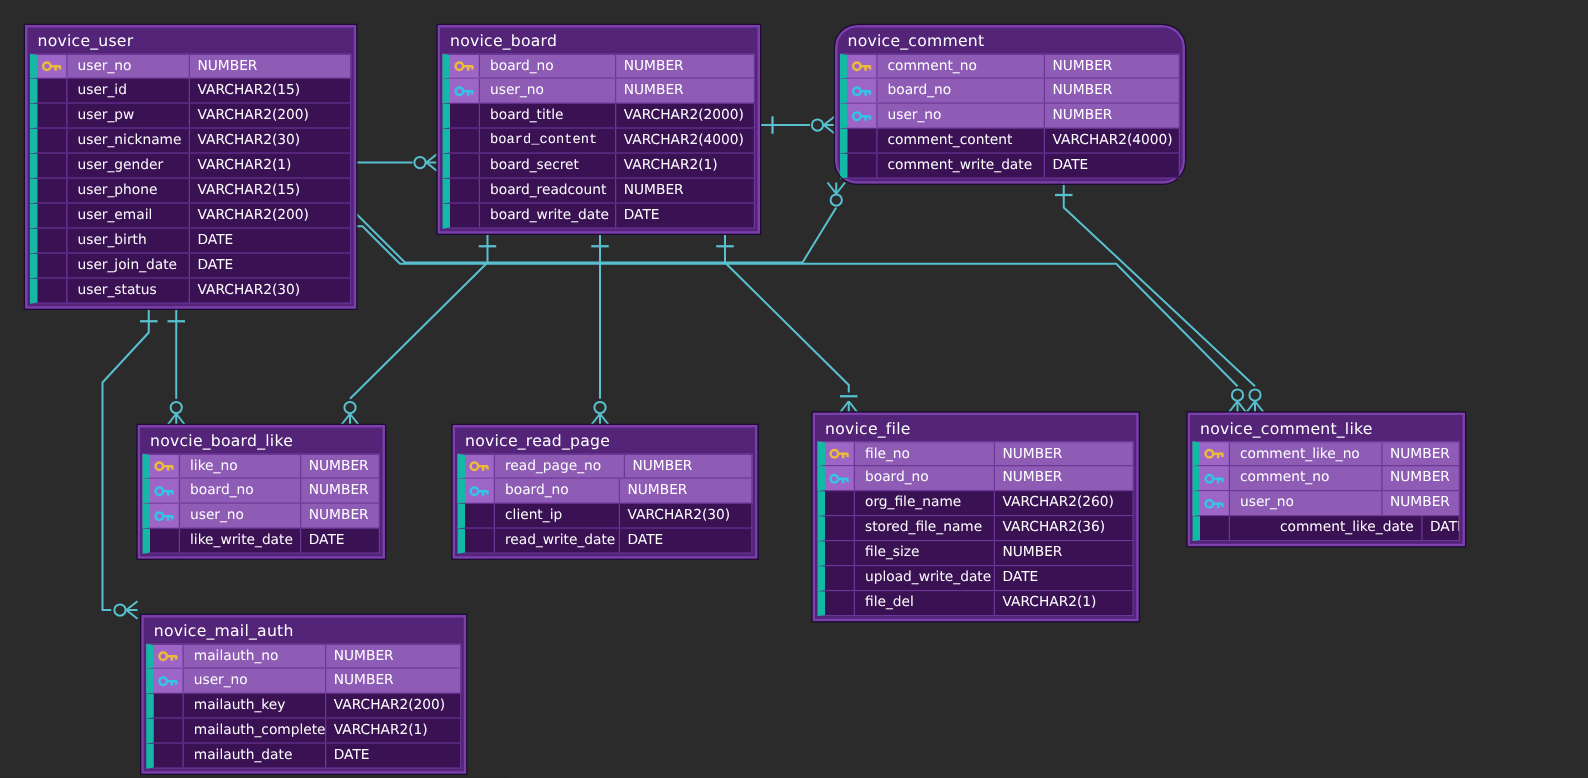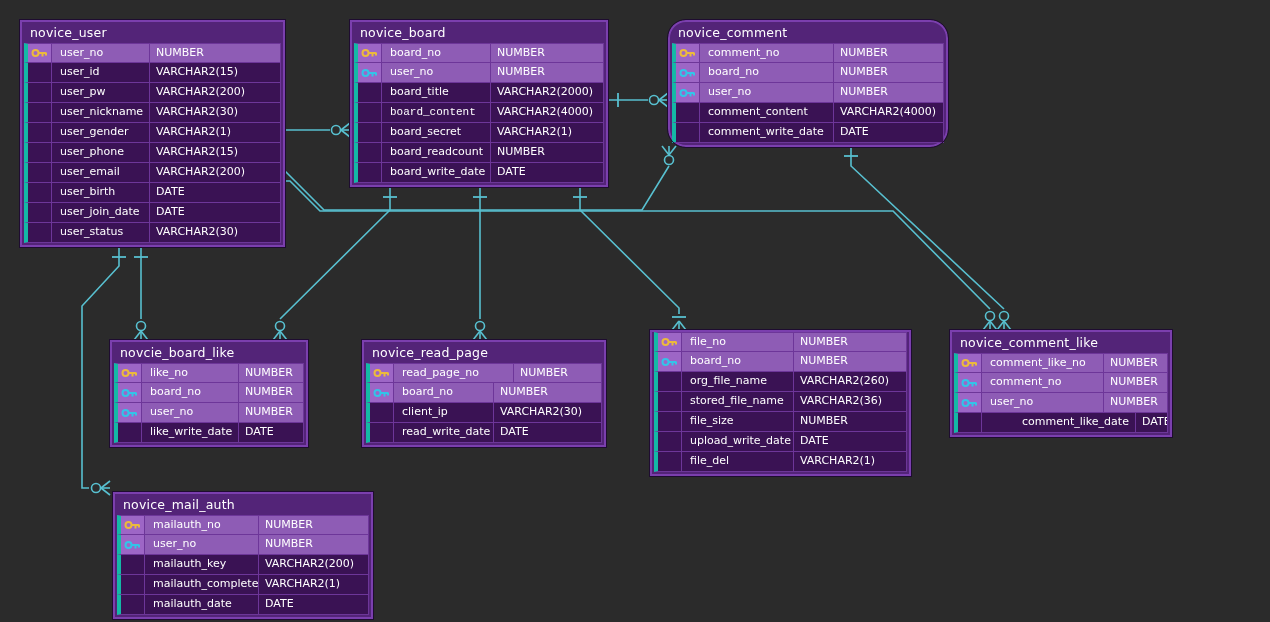--- a/index.html
+++ b/index.html
@@ -5,21 +5,21 @@
   html,body{margin:0;padding:0;background:#2b2b2b;}
   #canvas{position:relative;width:1270px;height:622px;background:#2b2b2b;overflow:hidden;
           font-family:"DejaVu Sans","Liberation Sans",sans-serif;}
   #rel-layer{position:absolute;left:0;top:0;width:1270px;height:622px;}
   .entity{position:absolute;box-sizing:border-box;border:2px solid #7b3fae;background:#532478;
           outline:1px solid #1e0c30;}
   .entity-header{height:21px;line-height:21px;padding-left:8px;color:#fff;font-size:12.5px;
           letter-spacing:.2px;white-space:nowrap;overflow:hidden;}
   .rows{margin:0 2px 2px 2px;}
   .row{display:flex;height:20px;box-sizing:border-box;background:#3a1254;
-       border-left:4px solid #14b8a6;border-right:1px solid #6d3699;border-bottom:1px solid #6d3699;}
+       border-left:6px solid #14b8a6;border-right:1px solid #6d3699;border-bottom:1px solid #6d3699;}
   .row:first-child{border-top:1px solid #6d3699;}
   .row.key{background:#8e5cb5;}
   .cell{box-sizing:border-box;border-right:1px solid #6d3699;color:#fff;font-size:11px;
         line-height:18px;white-space:nowrap;overflow:hidden;}
   .cell.icon{display:flex;align-items:center;justify-content:center;}
   .row.key .cell.icon{background:#9d66c6;}
   .cell.name{padding-left:8px;}
   .cell.type{flex:1;padding-left:6px;border-right:none;}
 </style>
 </head>
@@ -327,21 +327,21 @@
     <div class="entity" style="left: 362px; top: 340px; width: 244px;">
       <div class="entity-header">novice_read_page</div>
       <div class="rows">
         <div class="row key">
           <div class="cell icon" style="width: 24px;">
             <svg width="17" height="12" viewBox="0 0 17 12">
               <circle cx="4.5" cy="6" r="3" fill="none" stroke="#ecba3c" stroke-width="2"></circle>
               <path d="M7.5 6 H15.5 M11.5 6 V9.5 M15 6 V8.5" stroke="#ecba3c" stroke-width="2" fill="none"></path>
             </svg>
           </div>
-          <div class="cell name" style="width: 120px;">read_page_no</div>
+          <div class="cell name" style="width: 104px;">read_page_no</div>
           <div class="cell type">NUMBER</div>
         </div>
         <div class="row key">
           <div class="cell icon" style="width: 24px;">
             <svg width="17" height="12" viewBox="0 0 17 12">
               <circle cx="4.5" cy="6" r="3" fill="none" stroke="#33c4e8" stroke-width="2"></circle>
               <path d="M7.5 6 H15.5 M11.5 6 V9.5 M15 6 V8.5" stroke="#33c4e8" stroke-width="2" fill="none"></path>
             </svg>
           </div>
           <div class="cell name" style="width: 100px;">board_no</div>
@@ -353,20 +353,21 @@
           <div class="cell type">VARCHAR2(30)</div>
         </div>
         <div class="row">
           <div class="cell icon" style="width: 24px;"></div>
           <div class="cell name" style="width: 100px;">read_write_date</div>
           <div class="cell type">DATE</div>
         </div>
       </div>
     </div>
     <div class="entity" style="left: 650px; top: 330px; width: 261px;">
+      <div class="entity-header">novice_file</div>
       <div class="rows">
         <div class="row key">
           <div class="cell icon" style="width: 24px;">
             <svg width="17" height="12" viewBox="0 0 17 12">
               <circle cx="4.5" cy="6" r="3" fill="none" stroke="#ecba3c" stroke-width="2"></circle>
               <path d="M7.5 6 H15.5 M11.5 6 V9.5 M15 6 V8.5" stroke="#ecba3c" stroke-width="2" fill="none"></path>
             </svg>
           </div>
           <div class="cell name" style="width: 112px;">file_no</div>
           <div class="cell type">NUMBER</div>

